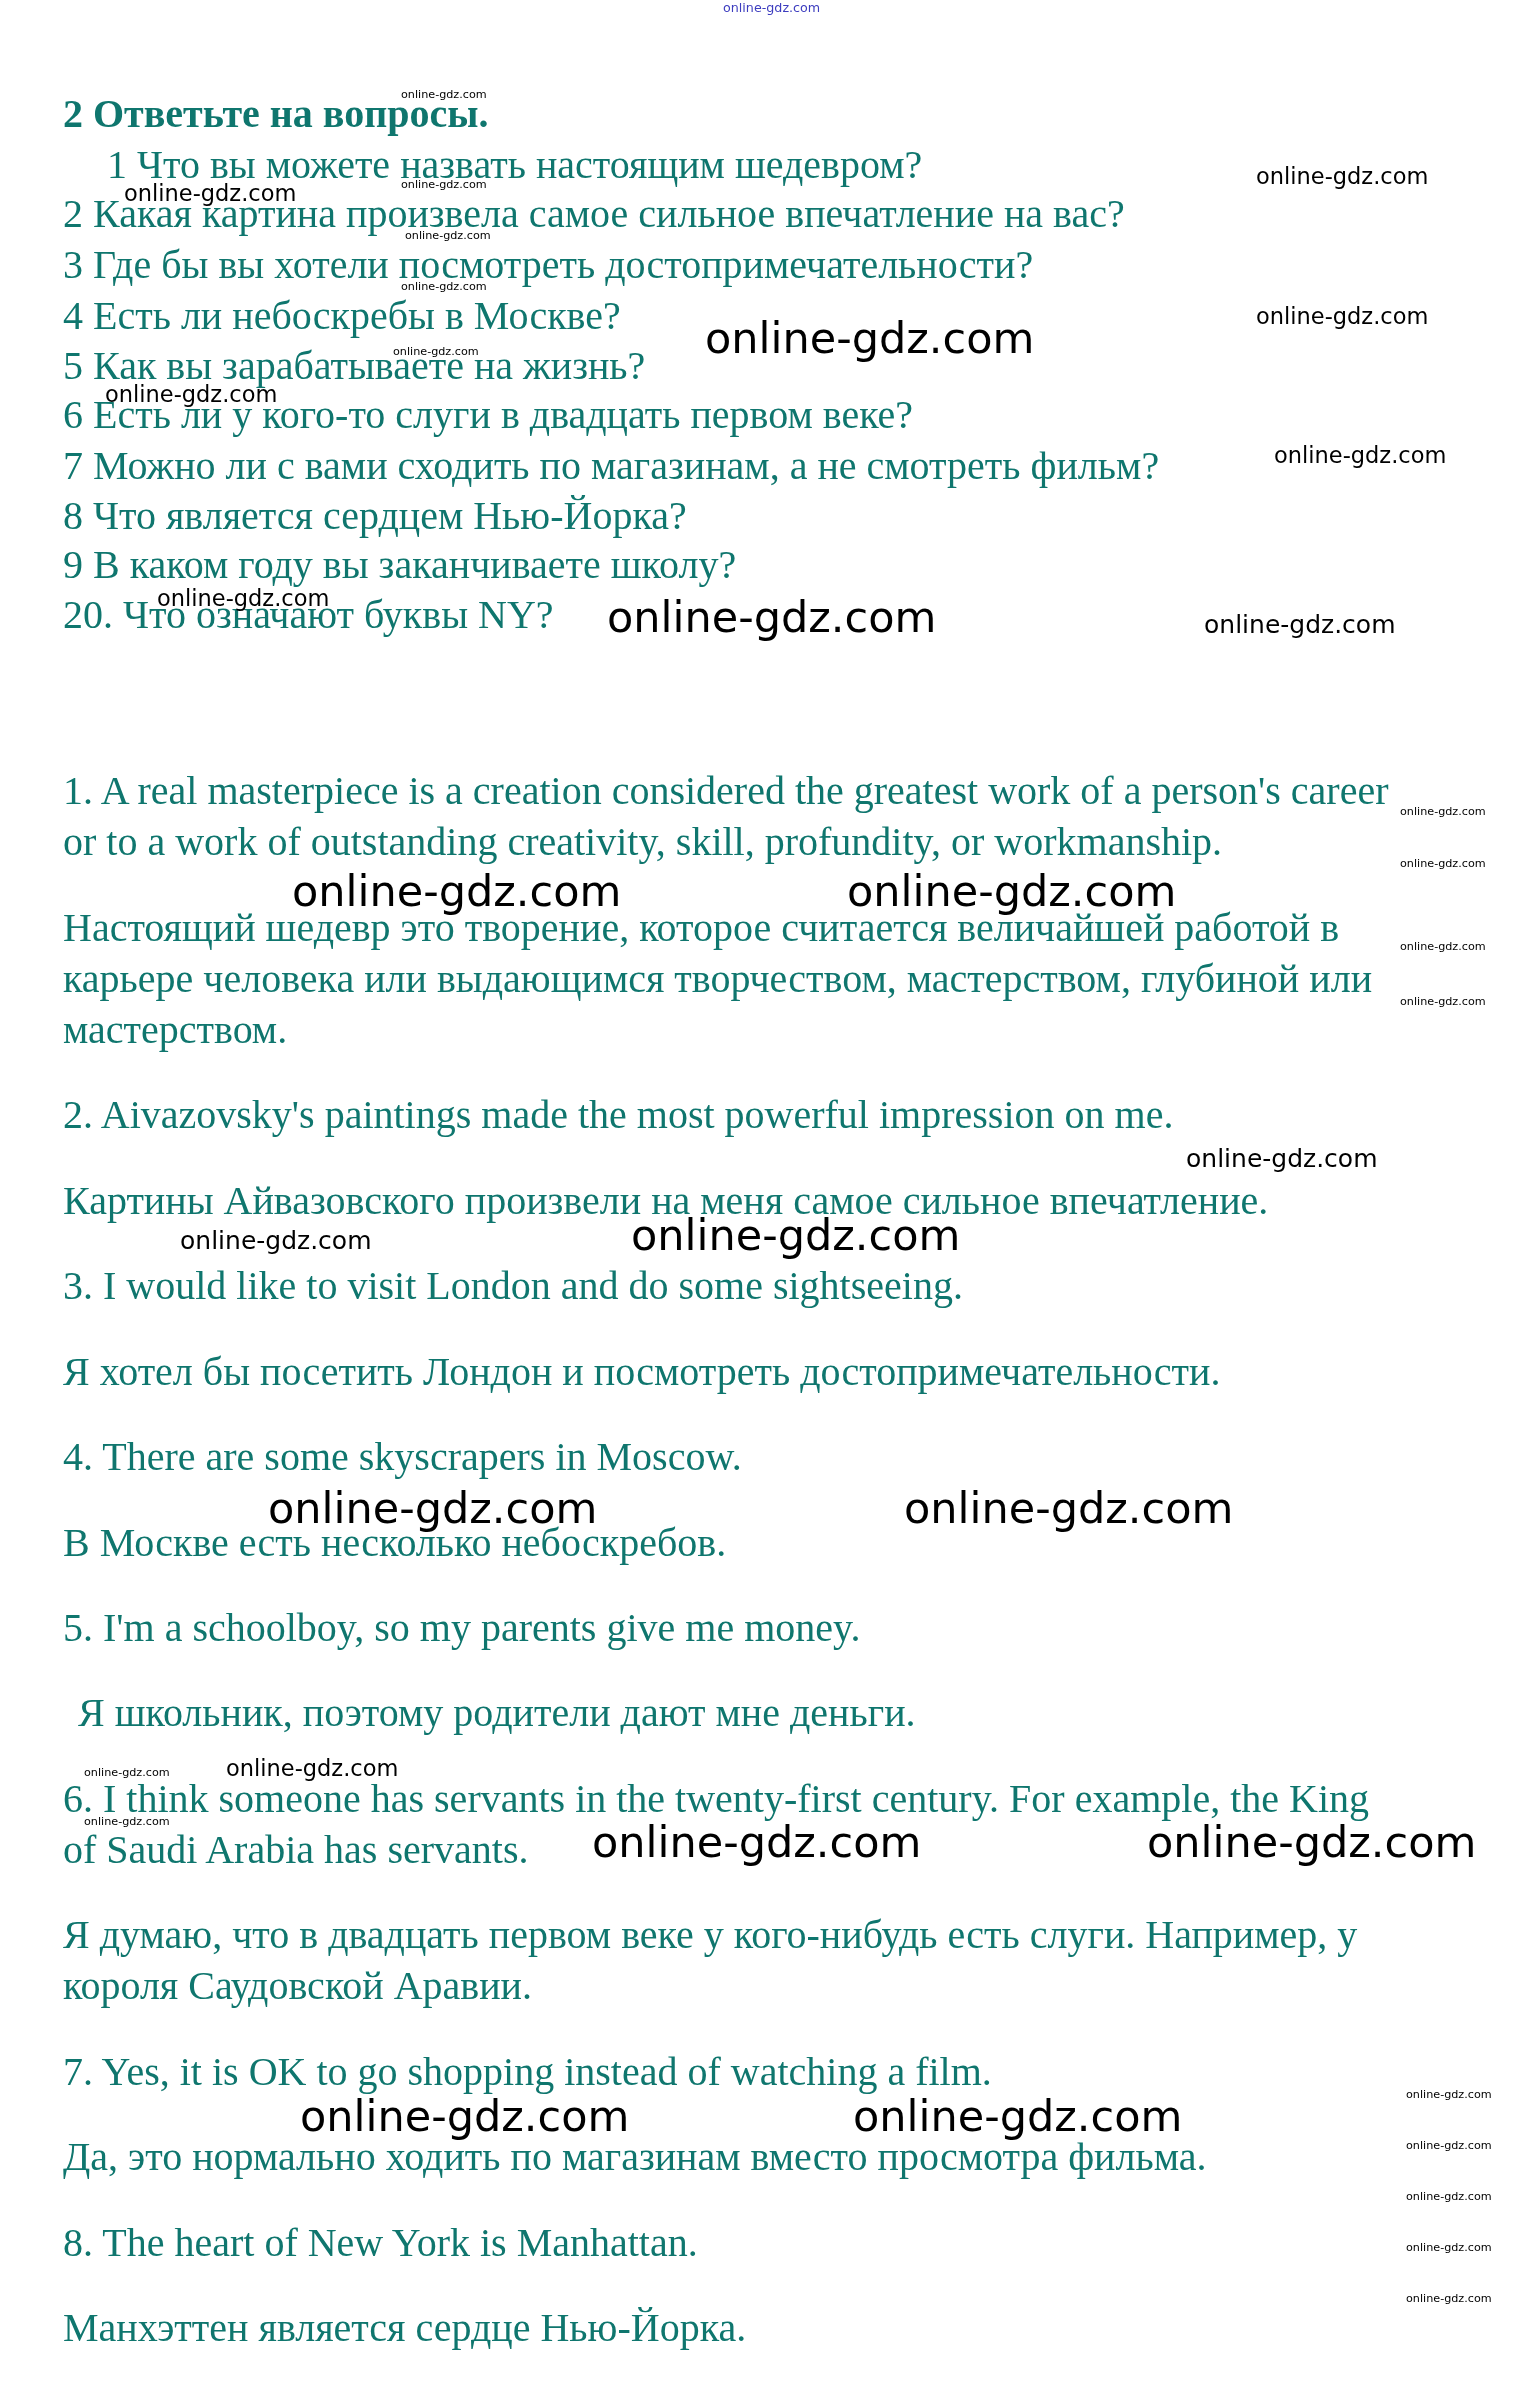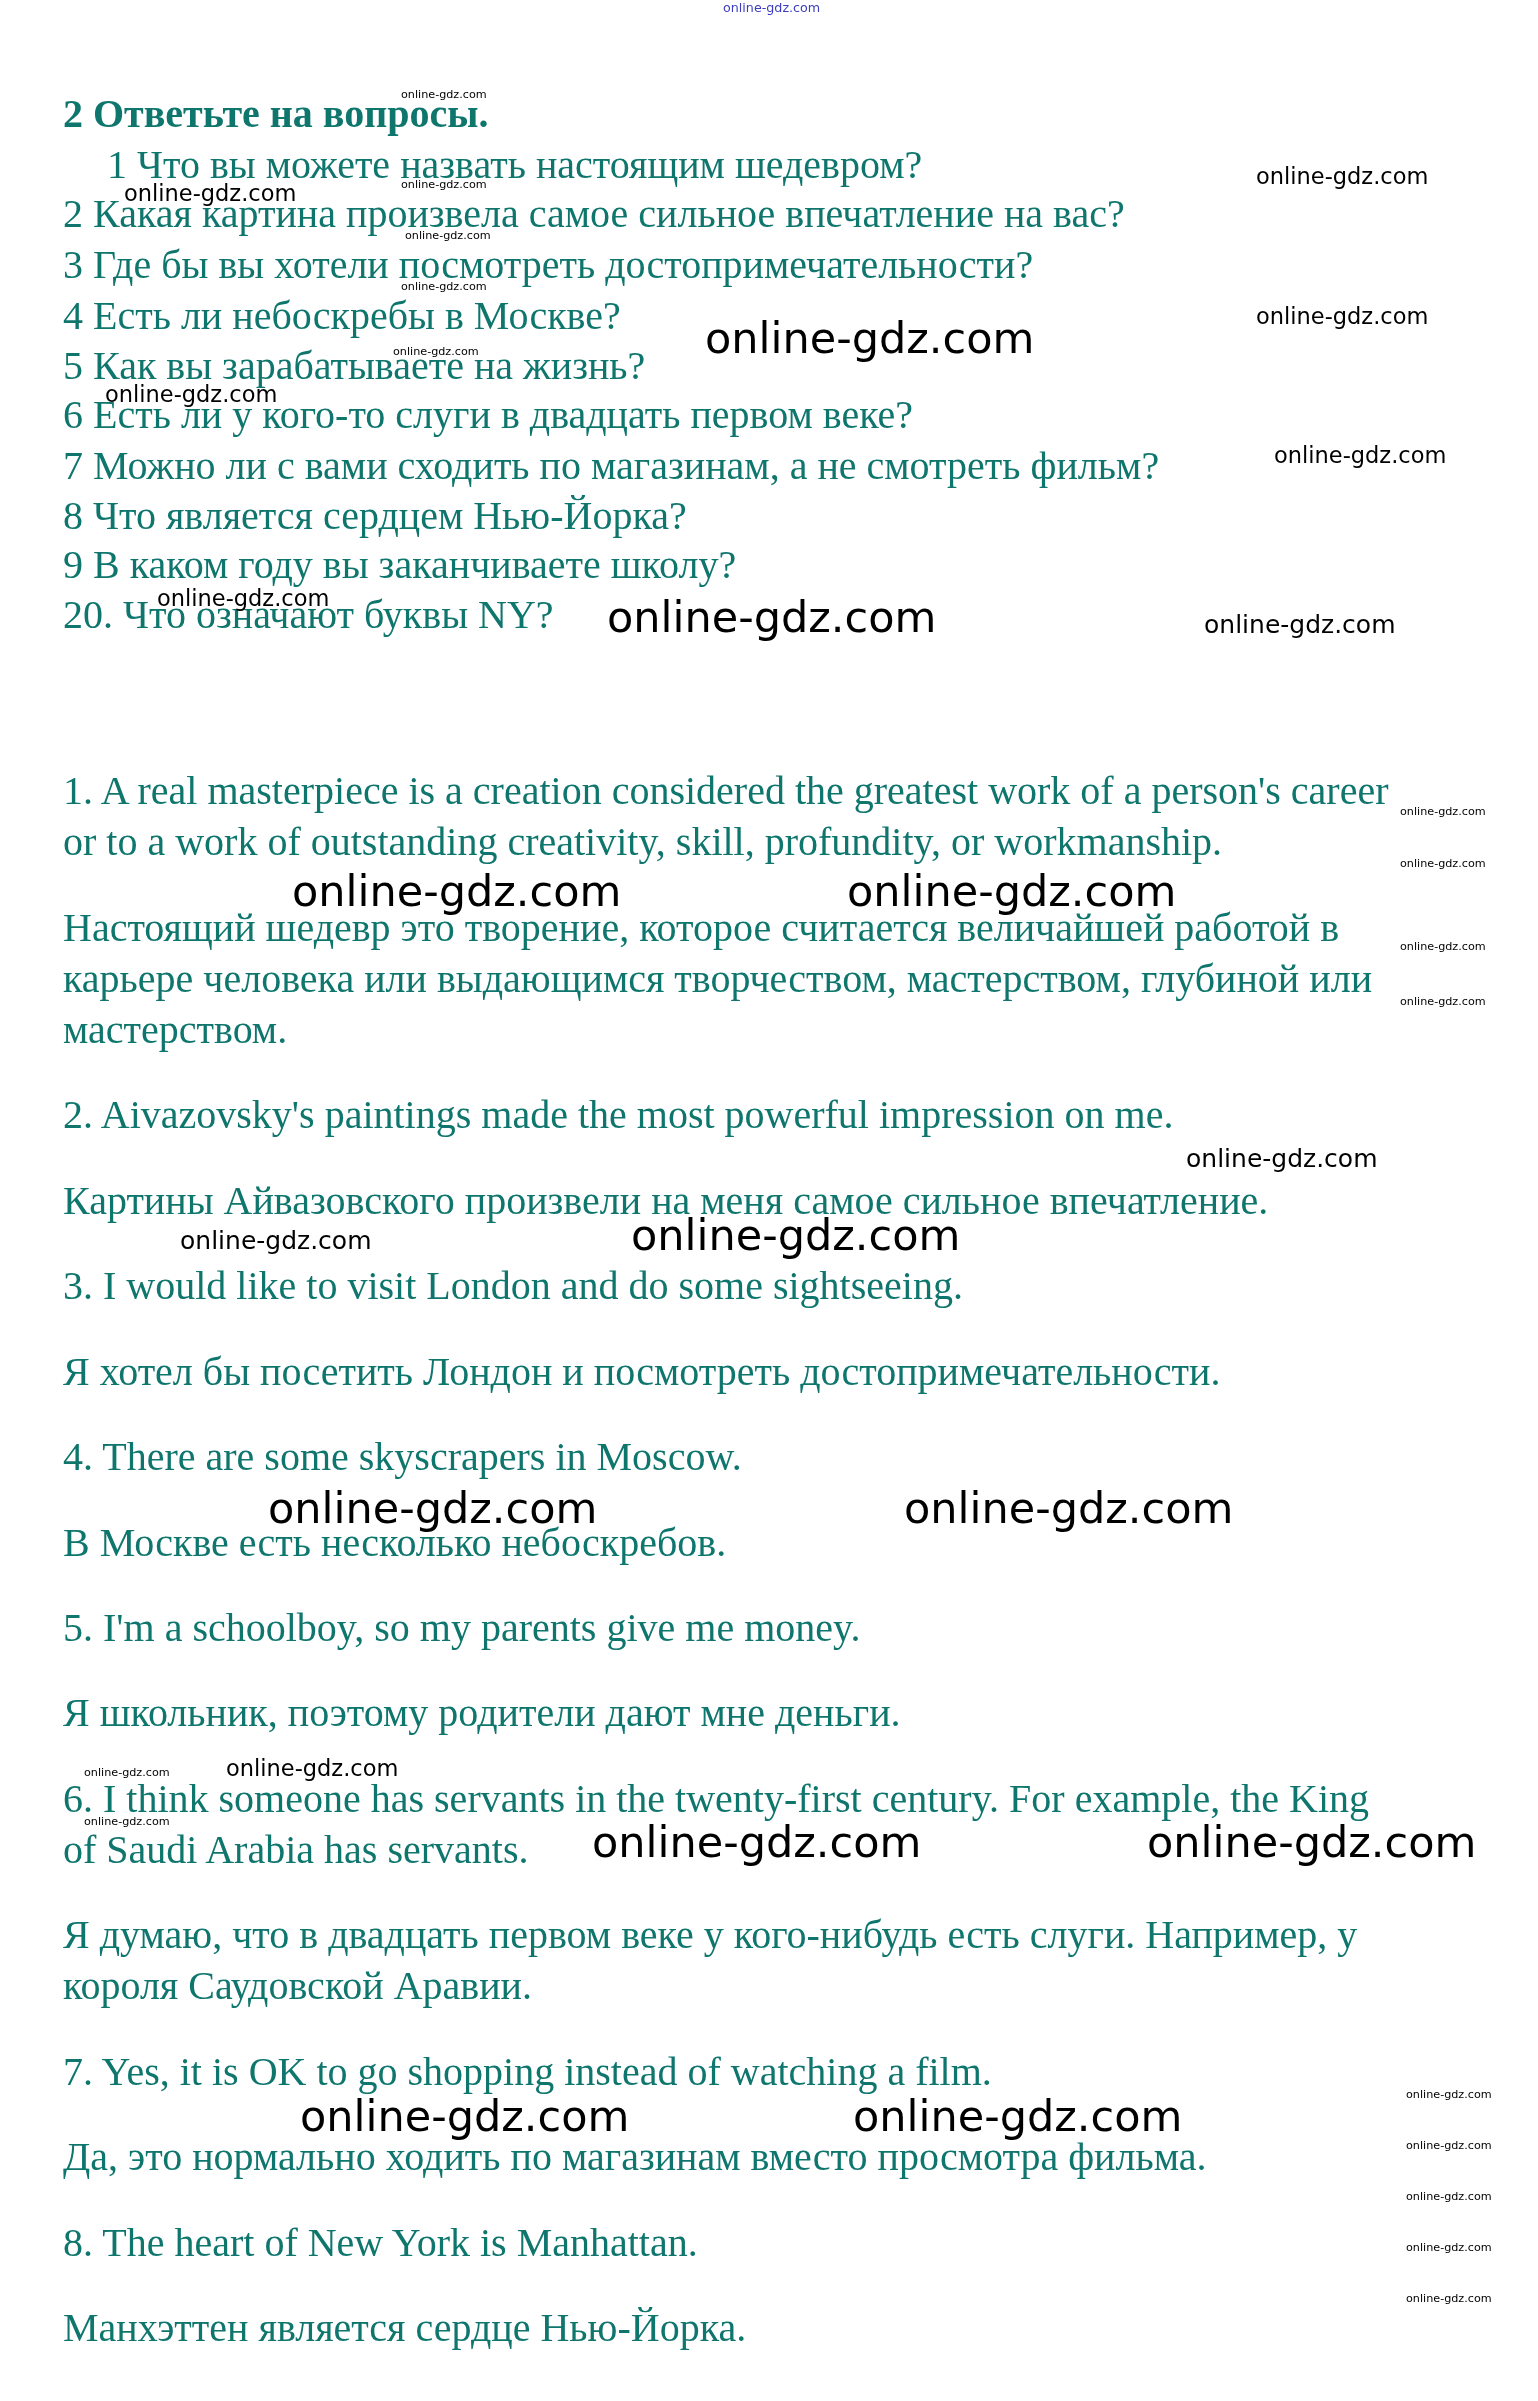--- a/index.html
+++ b/index.html
@@ -43,21 +43,21 @@
   <div class="line serif" style="top:1091px;">2. Aivazovsky's paintings made the most powerful impression on me.</div>
   <div class="line serif" style="top:1177px;">Картины Айвазовского произвели на меня самое сильное впечатление.</div>
 
   <div class="line serif" style="top:1262px;">3. I would like to visit London and do some sightseeing.</div>
   <div class="line serif" style="top:1348px;">Я хотел бы посетить Лондон и посмотреть достопримечательности.</div>
 
   <div class="line serif" style="top:1433px;">4. There are some skyscrapers in Moscow.</div>
   <div class="line serif" style="top:1519px;">В Москве есть несколько небоскребов.</div>
 
   <div class="line serif" style="top:1604px;">5. I'm a schoolboy, so my parents give me money.</div>
-  <div class="line serif" style="top:1689px;">Я школьник, поэтому родители дают мне деньги.</div>
+  <div class="line serif" style="top:1689px;margin-left:15px;">Я школьник, поэтому родители дают мне деньги.</div>
 
   <div class="line serif" style="top:1775px;">6. I think someone has servants in the twenty-first century. For example, the King</div>
   <div class="line serif" style="top:1826px;">of Saudi Arabia has servants.</div>
   <div class="line serif" style="top:1911px;">Я думаю, что в двадцать первом веке у кого-нибудь есть слуги. Например, у</div>
   <div class="line serif" style="top:1962px;">короля Саудовской Аравии.</div>
 
   <div class="line serif" style="top:2048px;">7. Yes, it is OK to go shopping instead of watching a film.</div>
   <div class="line serif" style="top:2133px;">Да, это нормально ходить по магазинам вместо просмотра фильма.</div>
 
   <div class="line serif" style="top:2219px;">8. The heart of New York is Manhattan.</div>

